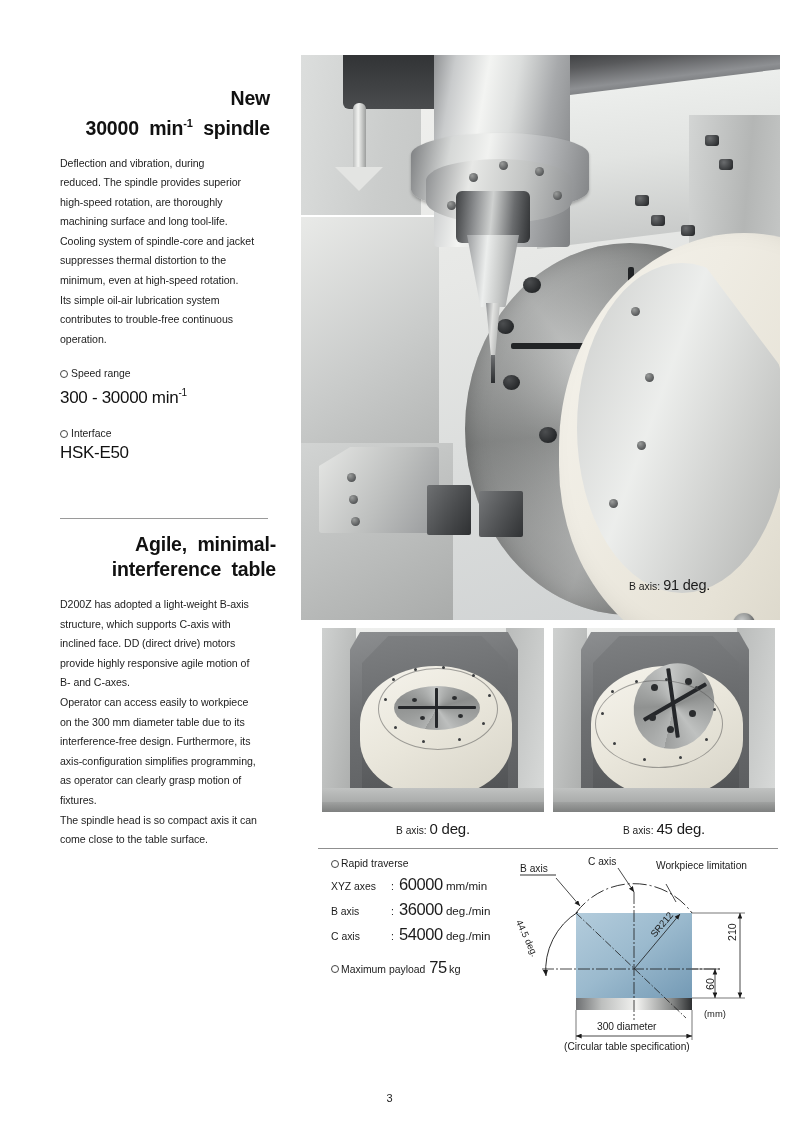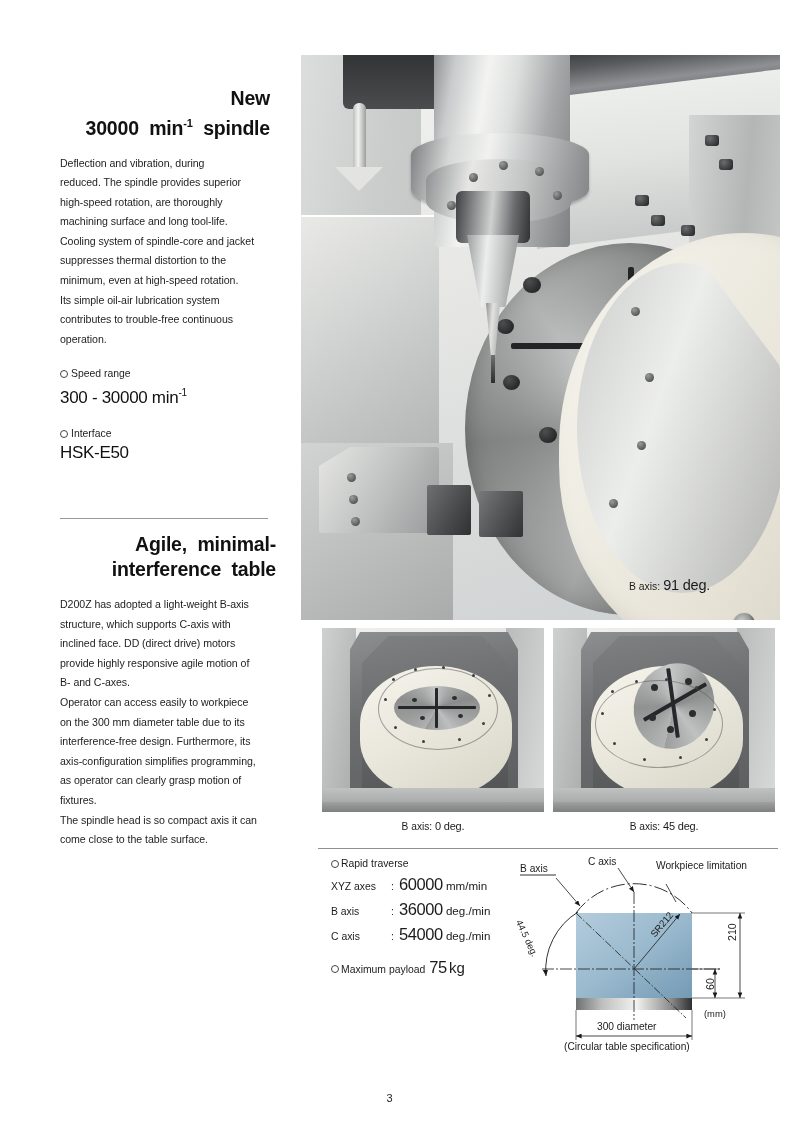--- a/index.html
+++ b/index.html
@@ -224,34 +224,34 @@
   .ps-slot{position:absolute;background:#25272a;border-radius:1px;}
   .ps-floor{position:absolute;left:0;bottom:0;width:222px;height:24px;background:linear-gradient(180deg,#c0c2c1,#9a9c9b);}
   .ps-shadow{position:absolute;left:0;bottom:0;width:222px;height:10px;background:linear-gradient(180deg,rgba(0,0,0,.06),rgba(0,0,0,.18));}
 
   .cap{
     position:absolute;top:820px;width:222px;text-align:center;
     font-size:10.2px;color:#1b1b1b;
   }
   .cap.a{left:322px;}
   .cap.b{left:553px;}
-  .cap b{font-size:11px;font-weight:normal;letter-spacing:-0.2px;}
+  .cap b{font-size:15px;font-weight:normal;letter-spacing:-0.2px;}
 
   
   .hr-bottom{position:absolute;left:318px;top:848px;width:460px;height:1px;background:#8f8f8f;}
   .spec-right{position:absolute;left:331px;top:858px;width:200px;}
   .sr-head{font-size:10.4px;display:flex;align-items:center;color:#1b1b1b;margin-bottom:6px;}
   .sr-row{display:flex;align-items:baseline;font-size:10.4px;color:#1b1b1b;margin-bottom:6px;}
   .sr-name{width:60px;flex:none;}
   .sr-colon{width:8px;flex:none;}
   .sr-num{font-size:16.5px;letter-spacing:-0.4px;}
   .sr-unit{font-size:11.6px;margin-left:3px;}
   .sr-pay{display:flex;align-items:baseline;font-size:10.4px;margin-top:14px;color:#1b1b1b;}
   .sr-pay .n{font-size:16.5px;margin-left:4px;letter-spacing:-0.4px;}
-  .sr-pay .u{font-size:15px;margin-left:2px;}
+  .sr-pay .u{font-size:11px;margin-left:2px;}
 
   .diagram{position:absolute;left:500px;top:856px;width:288px;height:208px;}
   .dg-txt{position:absolute;font-size:10.2px;color:#1b1b1b;white-space:nowrap;}
 
   .pagenum{
     position:absolute;left:0;top:1092px;width:779px;text-align:center;
     font-size:11px;color:#222;
   }
 </style>
 </head>

